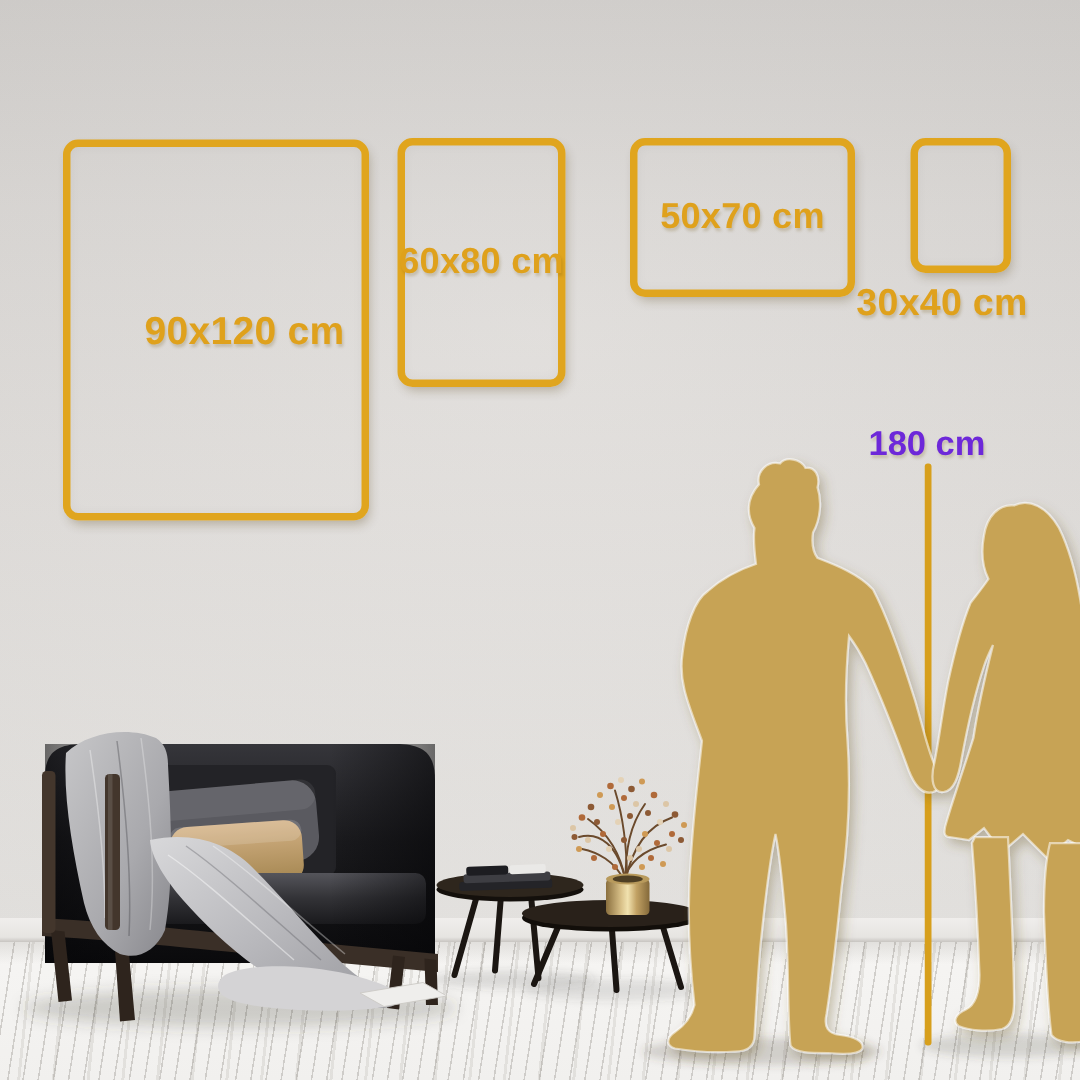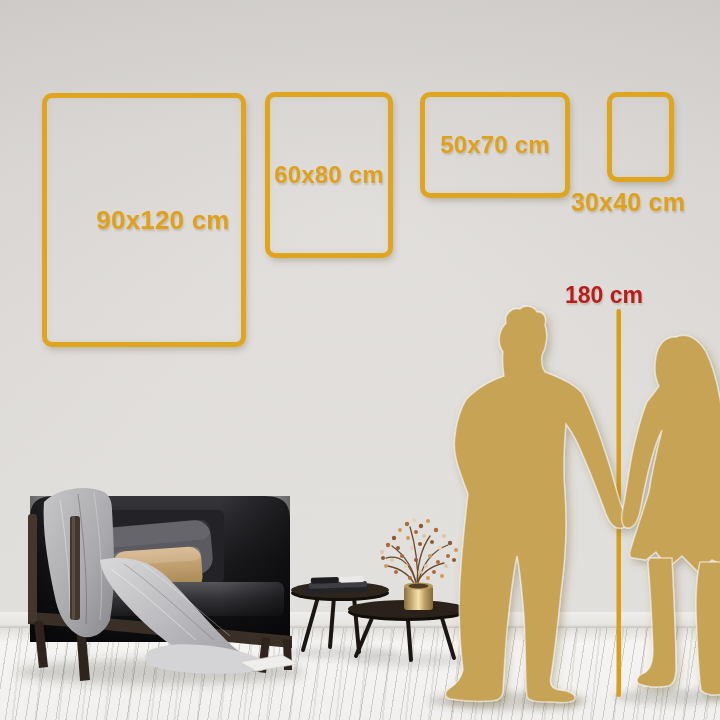--- a/index.html
+++ b/index.html
@@ -20,31 +20,31 @@
       repeating-linear-gradient(96deg,rgba(170,166,158,0) 0px,rgba(170,166,158,0) 21px,rgba(170,166,158,0.22) 21px,rgba(170,166,158,0.22) 23px),
       linear-gradient(180deg,#f6f5f3 0%,#f1f0ee 100%);}
 
   
   .frame{position:absolute;box-sizing:border-box;border:5px solid #e0a51e;border-radius:10px;
     box-shadow:2px 4px 7px -2px rgba(75,55,10,0.30), inset 0 0 8px rgba(0,0,0,0.04);
     display:flex;align-items:center;justify-content:center;}
   .flabel{color:#dfa11c;font-weight:700;letter-spacing:0.2px;
     text-shadow:1px 2px 2px rgba(110,80,10,0.22);white-space:nowrap;}
   #frame-90 {left:42px; top:93px; width:204px;height:254px;padding-left:38px;}
-  #frame-60 {left:265px;top:92px; width:128px;height:166px;}
+  #frame-60 {left:265px;top:92px; width:112px;height:166px;}
   #frame-50 {left:420px;top:92px; width:150px;height:106px;}
   #frame-30 {left:607px;top:92px; width:67px; height:90px;}
   #frame-90 .flabel{font-size:26px;}
   #frame-60 .flabel{font-size:24px;}
   #frame-50 .flabel{font-size:24px;}
   .label-below{position:absolute;left:568px;top:188px;width:120px;text-align:center;font-size:25px;}
 
   
-  .height-label{position:absolute;left:565px;top:282px;width:106px;text-align:left;
-    color:#b91c1c;font-weight:700;font-size:23px;text-shadow:1px 2px 2px rgba(110,80,10,0.22);}
+  .height-label{position:absolute;left:565px;top:282px;width:106px;text-align:center;
+    color:#6d28d9;font-weight:700;font-size:23px;text-shadow:1px 2px 2px rgba(110,80,10,0.22);}
 
   
   .scene{position:absolute;left:0;top:0;width:720px;height:720px;}
 </style>
 </head>
 <body>
 
 <div id="stage">
 
   <div class="wall"></div>

